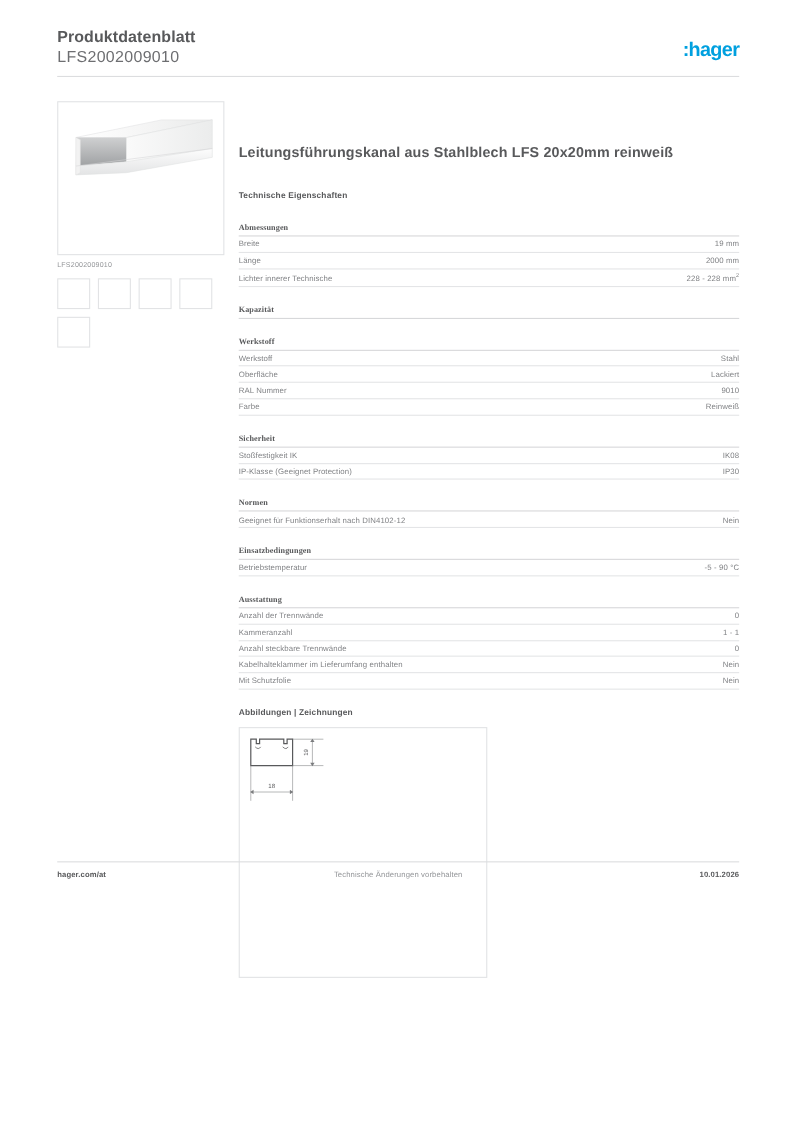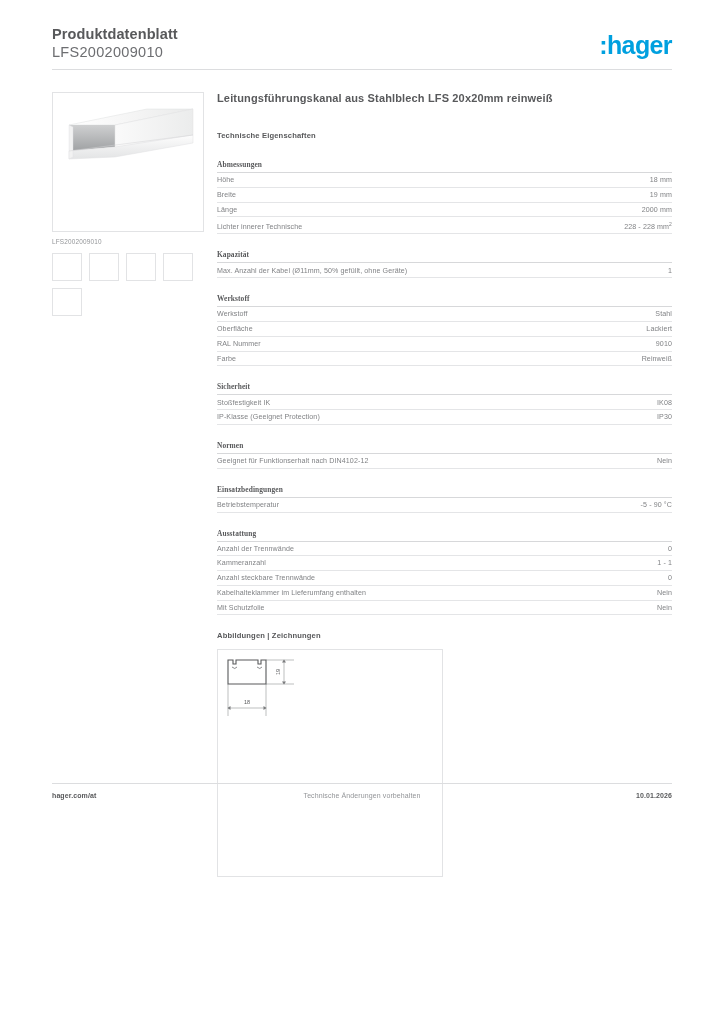--- a/index.html
+++ b/index.html
@@ -42,21 +42,21 @@
     font-size: 14.5px;
     font-weight: normal;
     color: #6d6e71;
     letter-spacing: .3px;
     line-height: 18px;
   }
   .logo {
     position: absolute;
     right: 0;
     top: 6px;
-    font-size: 25px;
+    font-size: 18px;
     font-weight: bold;
     color: #00a0df;
     letter-spacing: -0.6px;
     line-height: 26px;
   }
   .header-rule {
     position: absolute;
     left: 52px;
     right: 52px;
     top: 69px;
@@ -109,25 +109,26 @@
   }
 
   
   .right-col {
     position: absolute;
     left: 217px;
     top: 92px;
     width: 455px;
   }
   .product-name {
-    font-size: 11px;
+    font-size: 13px;
     font-weight: bold;
     color: #58595b;
     letter-spacing: .15px;
     margin-bottom: 27px;
+    margin-top: 39px;
   }
   .tech-heading {
     font-size: 7.6px;
     font-weight: bold;
     color: #58595b;
     letter-spacing: .15px;
     margin-bottom: 20px;
   }
   .group {
     margin-bottom: 16px;
@@ -290,42 +291,34 @@
   </div>
 
   <div class="right-col">
     <div class="product-name">Leitungsführungskanal aus Stahlblech LFS 20x20mm reinweiß</div>
     <div class="tech-heading">Technische Eigenschaften</div>
 
     <div id="groups-container">
         <div class="group">
           <div class="group-title">Abmessungen</div>
           <div class="spec-row">
-            <span class="spec-label">Höhe</span>
-            <span class="spec-value">18 mm</span>
-          </div>
-          <div class="spec-row">
             <span class="spec-label">Breite</span>
             <span class="spec-value">19 mm</span>
           </div>
           <div class="spec-row">
             <span class="spec-label">Länge</span>
             <span class="spec-value">2000 mm</span>
           </div>
           <div class="spec-row">
             <span class="spec-label">Lichter innerer Technische</span>
             <span class="spec-value">228 - 228 mm<span class="sup">2</span></span>
           </div>
         </div>
         <div class="group">
           <div class="group-title">Kapazität</div>
-          <div class="spec-row">
-            <span class="spec-label">Max. Anzahl der Kabel (Ø11mm, 50% gefüllt, ohne Geräte)</span>
-            <span class="spec-value">1</span>
-          </div>
         </div>
         <div class="group">
           <div class="group-title">Werkstoff</div>
           <div class="spec-row">
             <span class="spec-label">Werkstoff</span>
             <span class="spec-value">Stahl</span>
           </div>
           <div class="spec-row">
             <span class="spec-label">Oberfläche</span>
             <span class="spec-value">Lackiert</span>

